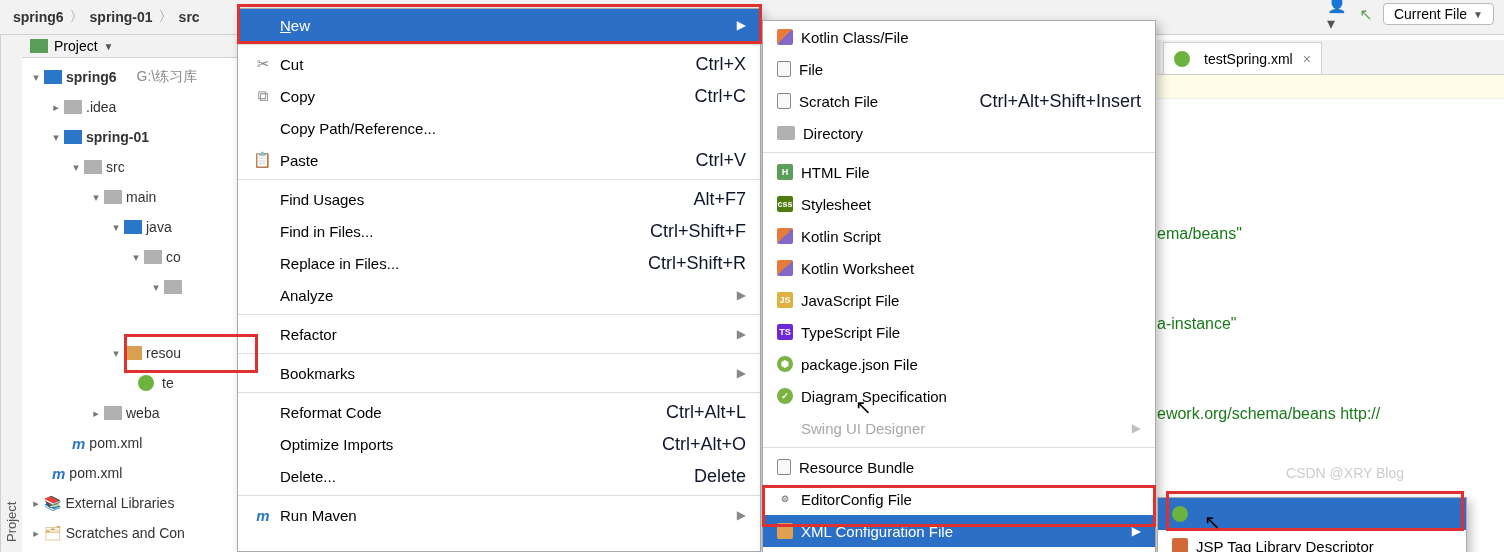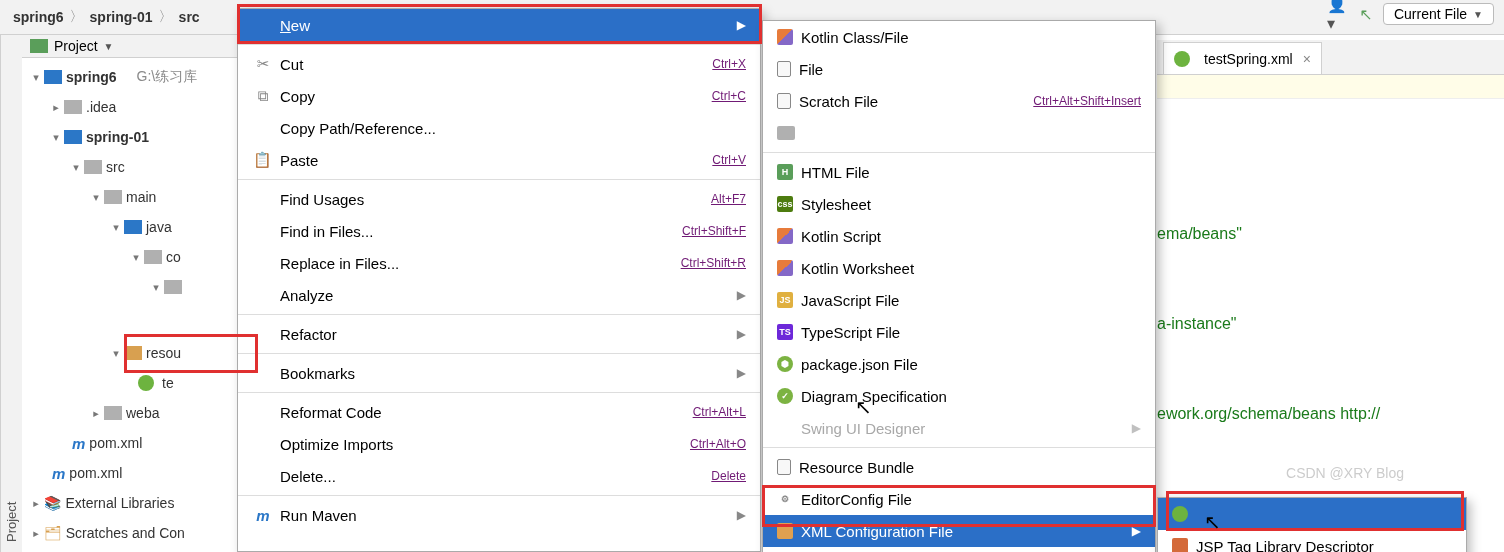--- a/index.html
+++ b/index.html
@@ -35,21 +35,21 @@
 .fi-maven { color: #2b77c7; font-weight: bold; font-style: italic; font-size: 15px; margin-right: 4px; }
 .tree-row .bold { font-weight: bold; }
 .tree-row .path-text { color: #8a8a8a; margin-left: 20px; }
 
 .hl-red { position: absolute; border: 3px solid #e03030; pointer-events: none; z-index: 50; }
 
 .ctx-menu { position: absolute; background: #fff; border: 1px solid #aaa; box-shadow: 4px 4px 10px rgba(0,0,0,0.25); font-size: 15px; z-index: 20; }
 .ctx-item { height: 32px; display: flex; align-items: center; padding: 0 14px; cursor: default; position: relative; }
 .ctx-item .ci-icon { width: 22px; display: flex; align-items: center; justify-content: center; margin-right: 6px; color: #888; }
 .ctx-item .ci-label { flex: 1; }
-.ctx-item .ci-shortcut { color: #701a75; font-size: 12px; margin-left: 20px; text-decoration: underline; }
+.ctx-item .ci-shortcut { color: #0f172a; font-size: 18px; margin-left: 20px; }
 .ctx-item .ci-arrow { color: #888; font-size: 12px; margin-left: 10px; }
 .ctx-item.selected { background: #2b6fc7; color: #fff; }
 .ctx-item.selected .ci-shortcut, .ctx-item.selected .ci-arrow, .ctx-item.selected .ci-icon { color: #fff; }
 .ctx-item.disabled { color: #a8a8a8; }
 .ctx-item.disabled .ci-arrow { color: #c0c0c0; }
 .ctx-sep { height: 1px; background: #ddd; margin: 3px 0; }
 .u-n { text-decoration: underline; }
 
 .file-icon { width: 16px; height: 16px; display: inline-flex; align-items: center; justify-content: center; font-size: 9px; font-weight: bold; border-radius: 2px; margin-right: 8px; }
 .ico-kotlin { background: linear-gradient(135deg, #e77b3b 50%, #8468c7 50%); }
@@ -295,20 +295,21 @@
       <span class="file-icon ico-file"></span>
       <span class="ci-label">File</span>
     </div>
   <div class="ctx-item">
       <span class="file-icon ico-file"></span>
       <span class="ci-label">Scratch File</span>
       <span class="ci-shortcut">Ctrl+Alt+Shift+Insert</span>
     </div>
   <div class="ctx-item">
       <span class="file-icon ico-dir"></span>
+      <span class="ci-label">Directory</span>
     </div>
   <div class="ctx-sep"></div>
   <div class="ctx-item">
       <span class="file-icon ico-html">H</span>
       <span class="ci-label">HTML File</span>
     </div>
   <div class="ctx-item">
       <span class="file-icon ico-css">css</span>
       <span class="ci-label">Stylesheet</span>
     </div>

